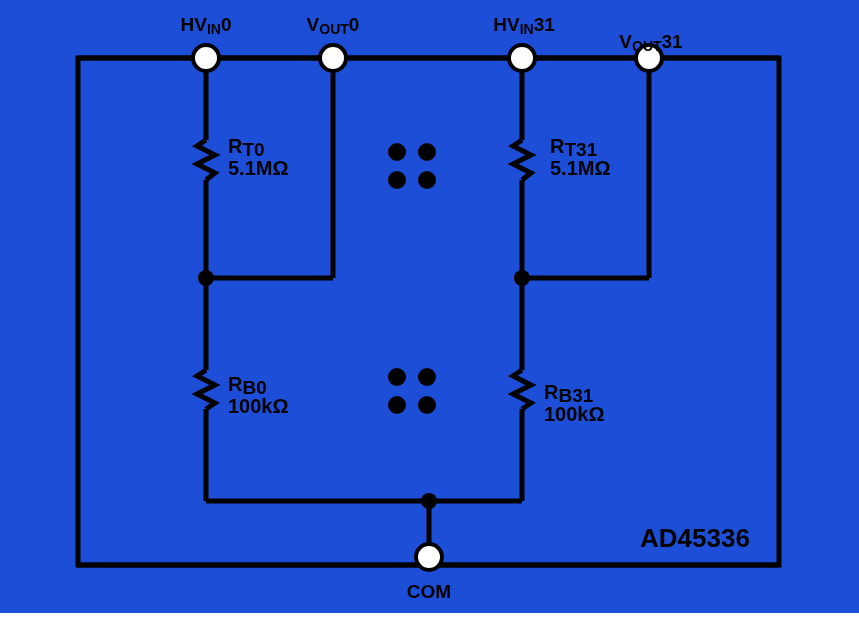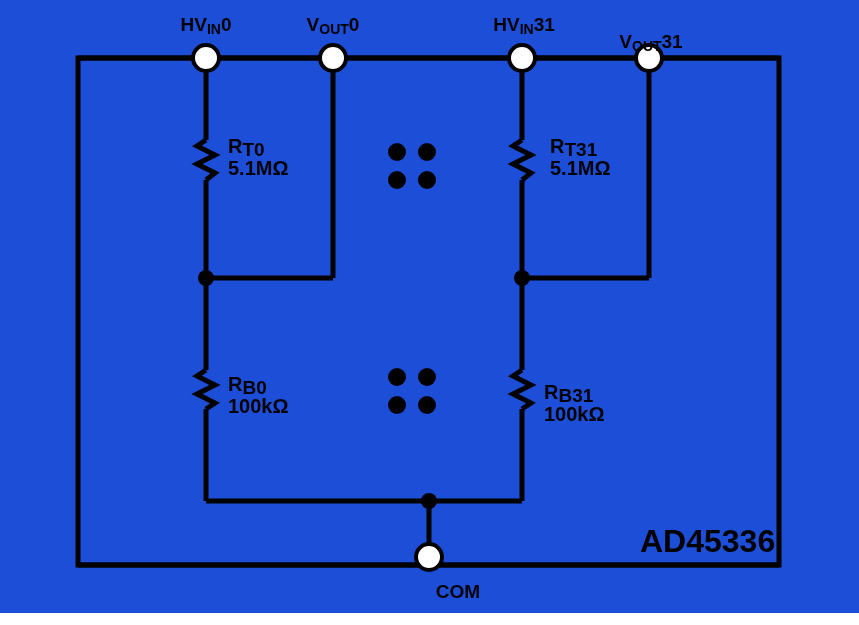--- a/index.html
+++ b/index.html
@@ -52,21 +52,21 @@
     vertical-align: baseline;
     position: relative;
     top: 3px;
   }
   .com-label {
     font-size: 19px;
     text-align: center;
     transform: translateX(-50%);
   }
   .part-label {
-    font-size: 32px;
+    font-size: 26px;
   }
 </style>
 </head>
 <body>
 
 <div id="figure">
 
   <svg width="859" height="625" viewBox="0 0 859 625" xmlns="http://www.w3.org/2000/svg">
 
     <rect x="78" y="58" width="701" height="507" fill="none" stroke="#000000" stroke-width="5"></rect>
@@ -143,17 +143,17 @@
   <div class="lbl res-label" style="left:228px; top:365px;margin-top:8px;">
     <div class="rline1"><span>R</span><sub>B0</sub></div>
     <div>100kΩ</div>
   </div>
 
   <div class="lbl res-label" style="left:544px; top:381px;">
     <div class="rline1"><span>R</span><sub>B31</sub></div>
     <div>100kΩ</div>
   </div>
 
-  <div class="lbl com-label" style="left:429px; top:581px;margin-left:29px;">COM</div>
+  <div class="lbl com-label" style="left:429px; top:581px;">COM</div>
 
   <div class="lbl part-label" style="left:640px; top:524px;">AD45336</div>
 
 </div>
 
 </body></html>

